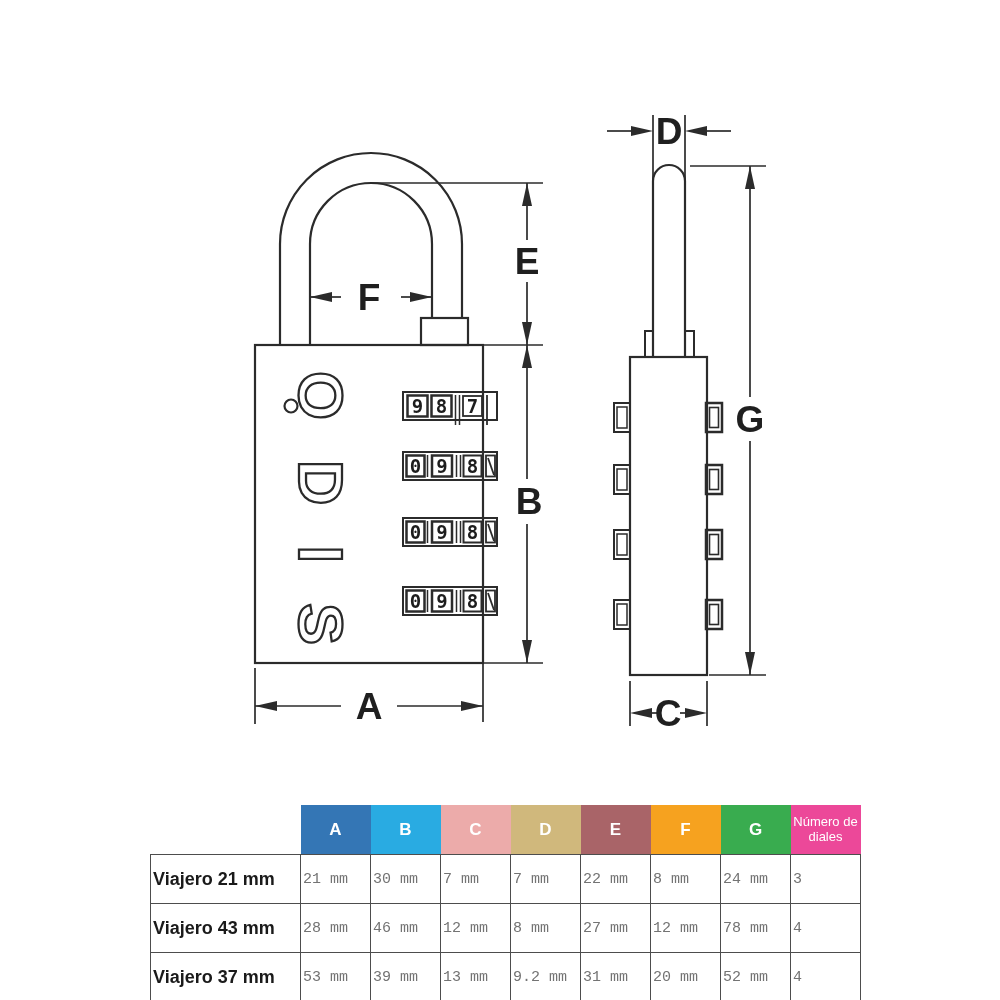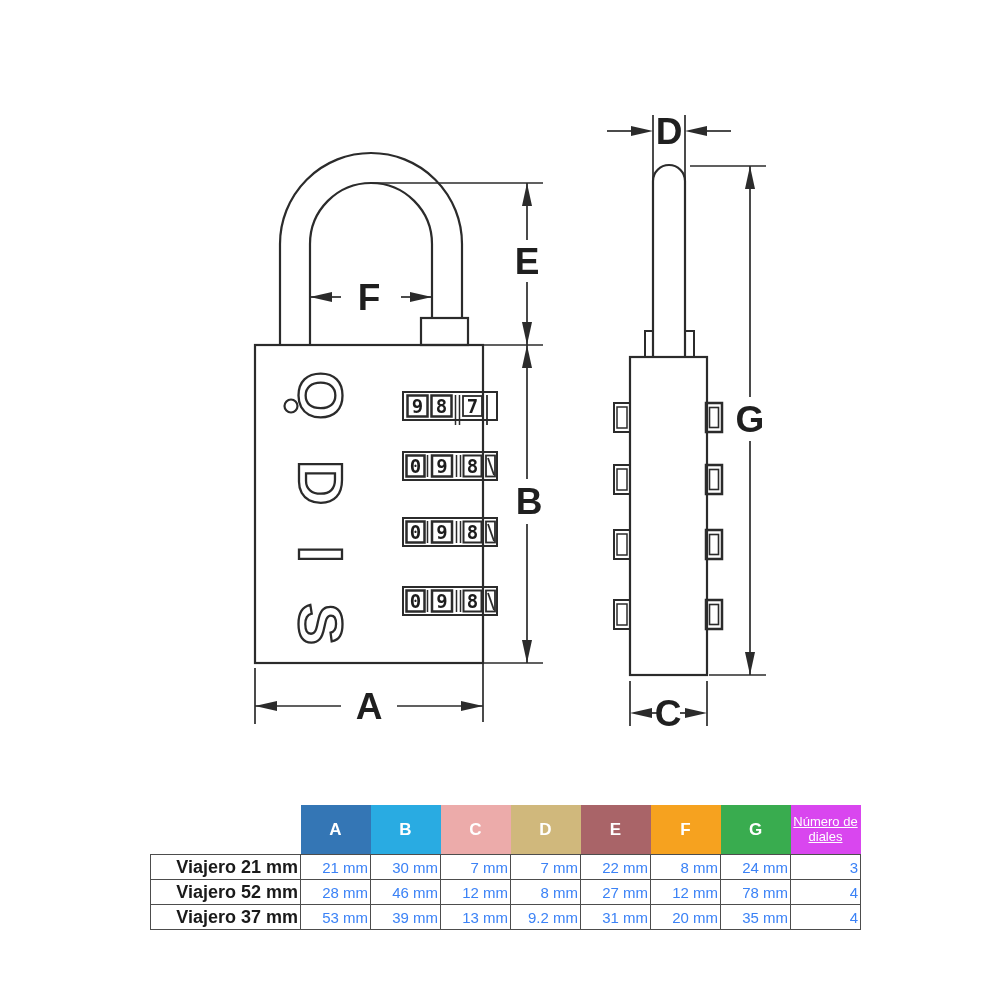--- a/index.html
+++ b/index.html
@@ -26,28 +26,28 @@
   .spec-table th.corner{border:none;background:#fff;}
   .spec-table thead th{
     height:45px;border:none;color:#ffffff;
     font-size:17px;font-weight:bold;text-align:center;vertical-align:middle;
     padding:0;
   }
   .spec-table thead th.small-head{
     font-size:13px;font-weight:400;line-height:1.15;padding:2px;
   }
   .spec-table tbody th,.spec-table tbody td{
-    border:1px solid #4d4d4d;height:24px;padding:0 2px;
-    text-align:right;vertical-align:middle;background:#fff;
+    border:1px solid #4d4d4d;height:24px;padding:12px 2px;
+    text-align:left;vertical-align:middle;background:#fff;
   }
   .spec-table tbody th{
     font-size:18px;font-weight:bold;color:#1a1a1a;
   }
   .spec-table tbody td{
-    font-size:15px;font-weight:400;color:#3b82f6;
+    font-size:15px;font-weight:400;color:#737373;font-family:Liberation Mono, monospace;
   }
 </style>
 </head>
 <body>
 
 <div class="canvas">
 
   <svg class="drawing" width="1000" height="780" viewBox="0 0 1000 780" fill="none" stroke-linecap="butt">
 
     <g stroke="#2b2b2b" stroke-width="2.2">
@@ -244,52 +244,52 @@
     <thead>
       <tr>
         <th class="corner"></th>
         <th style="background: rgb(52, 118, 181);">A</th>
         <th style="background: rgb(41, 171, 226);">B</th>
         <th style="background: rgb(236, 171, 170);">C</th>
         <th style="background: rgb(208, 184, 124);">D</th>
         <th style="background: rgb(169, 100, 104);">E</th>
         <th style="background: rgb(246, 162, 31);">F</th>
         <th style="background: rgb(57, 172, 79);">G</th>
-        <th class="small-head" style="background: #d946ef; text-decoration: underline;">Número de diales</th>
+        <th class="small-head" style="background: #ec4899;">Número de diales</th>
       </tr>
     </thead>
     <tbody>
       <tr>
         <th>Viajero 21 mm</th>
         <td>21 mm</td>
         <td>30 mm</td>
         <td>7 mm</td>
         <td>7 mm</td>
         <td>22 mm</td>
         <td>8 mm</td>
         <td>24 mm</td>
         <td>3</td>
       </tr>
       <tr>
-        <th>Viajero 52 mm</th>
+        <th>Viajero 43 mm</th>
         <td>28 mm</td>
         <td>46 mm</td>
         <td>12 mm</td>
         <td>8 mm</td>
         <td>27 mm</td>
         <td>12 mm</td>
         <td>78 mm</td>
         <td>4</td>
       </tr>
       <tr>
         <th>Viajero 37 mm</th>
         <td>53 mm</td>
         <td>39 mm</td>
         <td>13 mm</td>
         <td>9.2 mm</td>
         <td>31 mm</td>
         <td>20 mm</td>
-        <td>35 mm</td>
+        <td>52 mm</td>
         <td>4</td>
       </tr>
     </tbody>
   </table>
 </div>
 
 </body></html>

